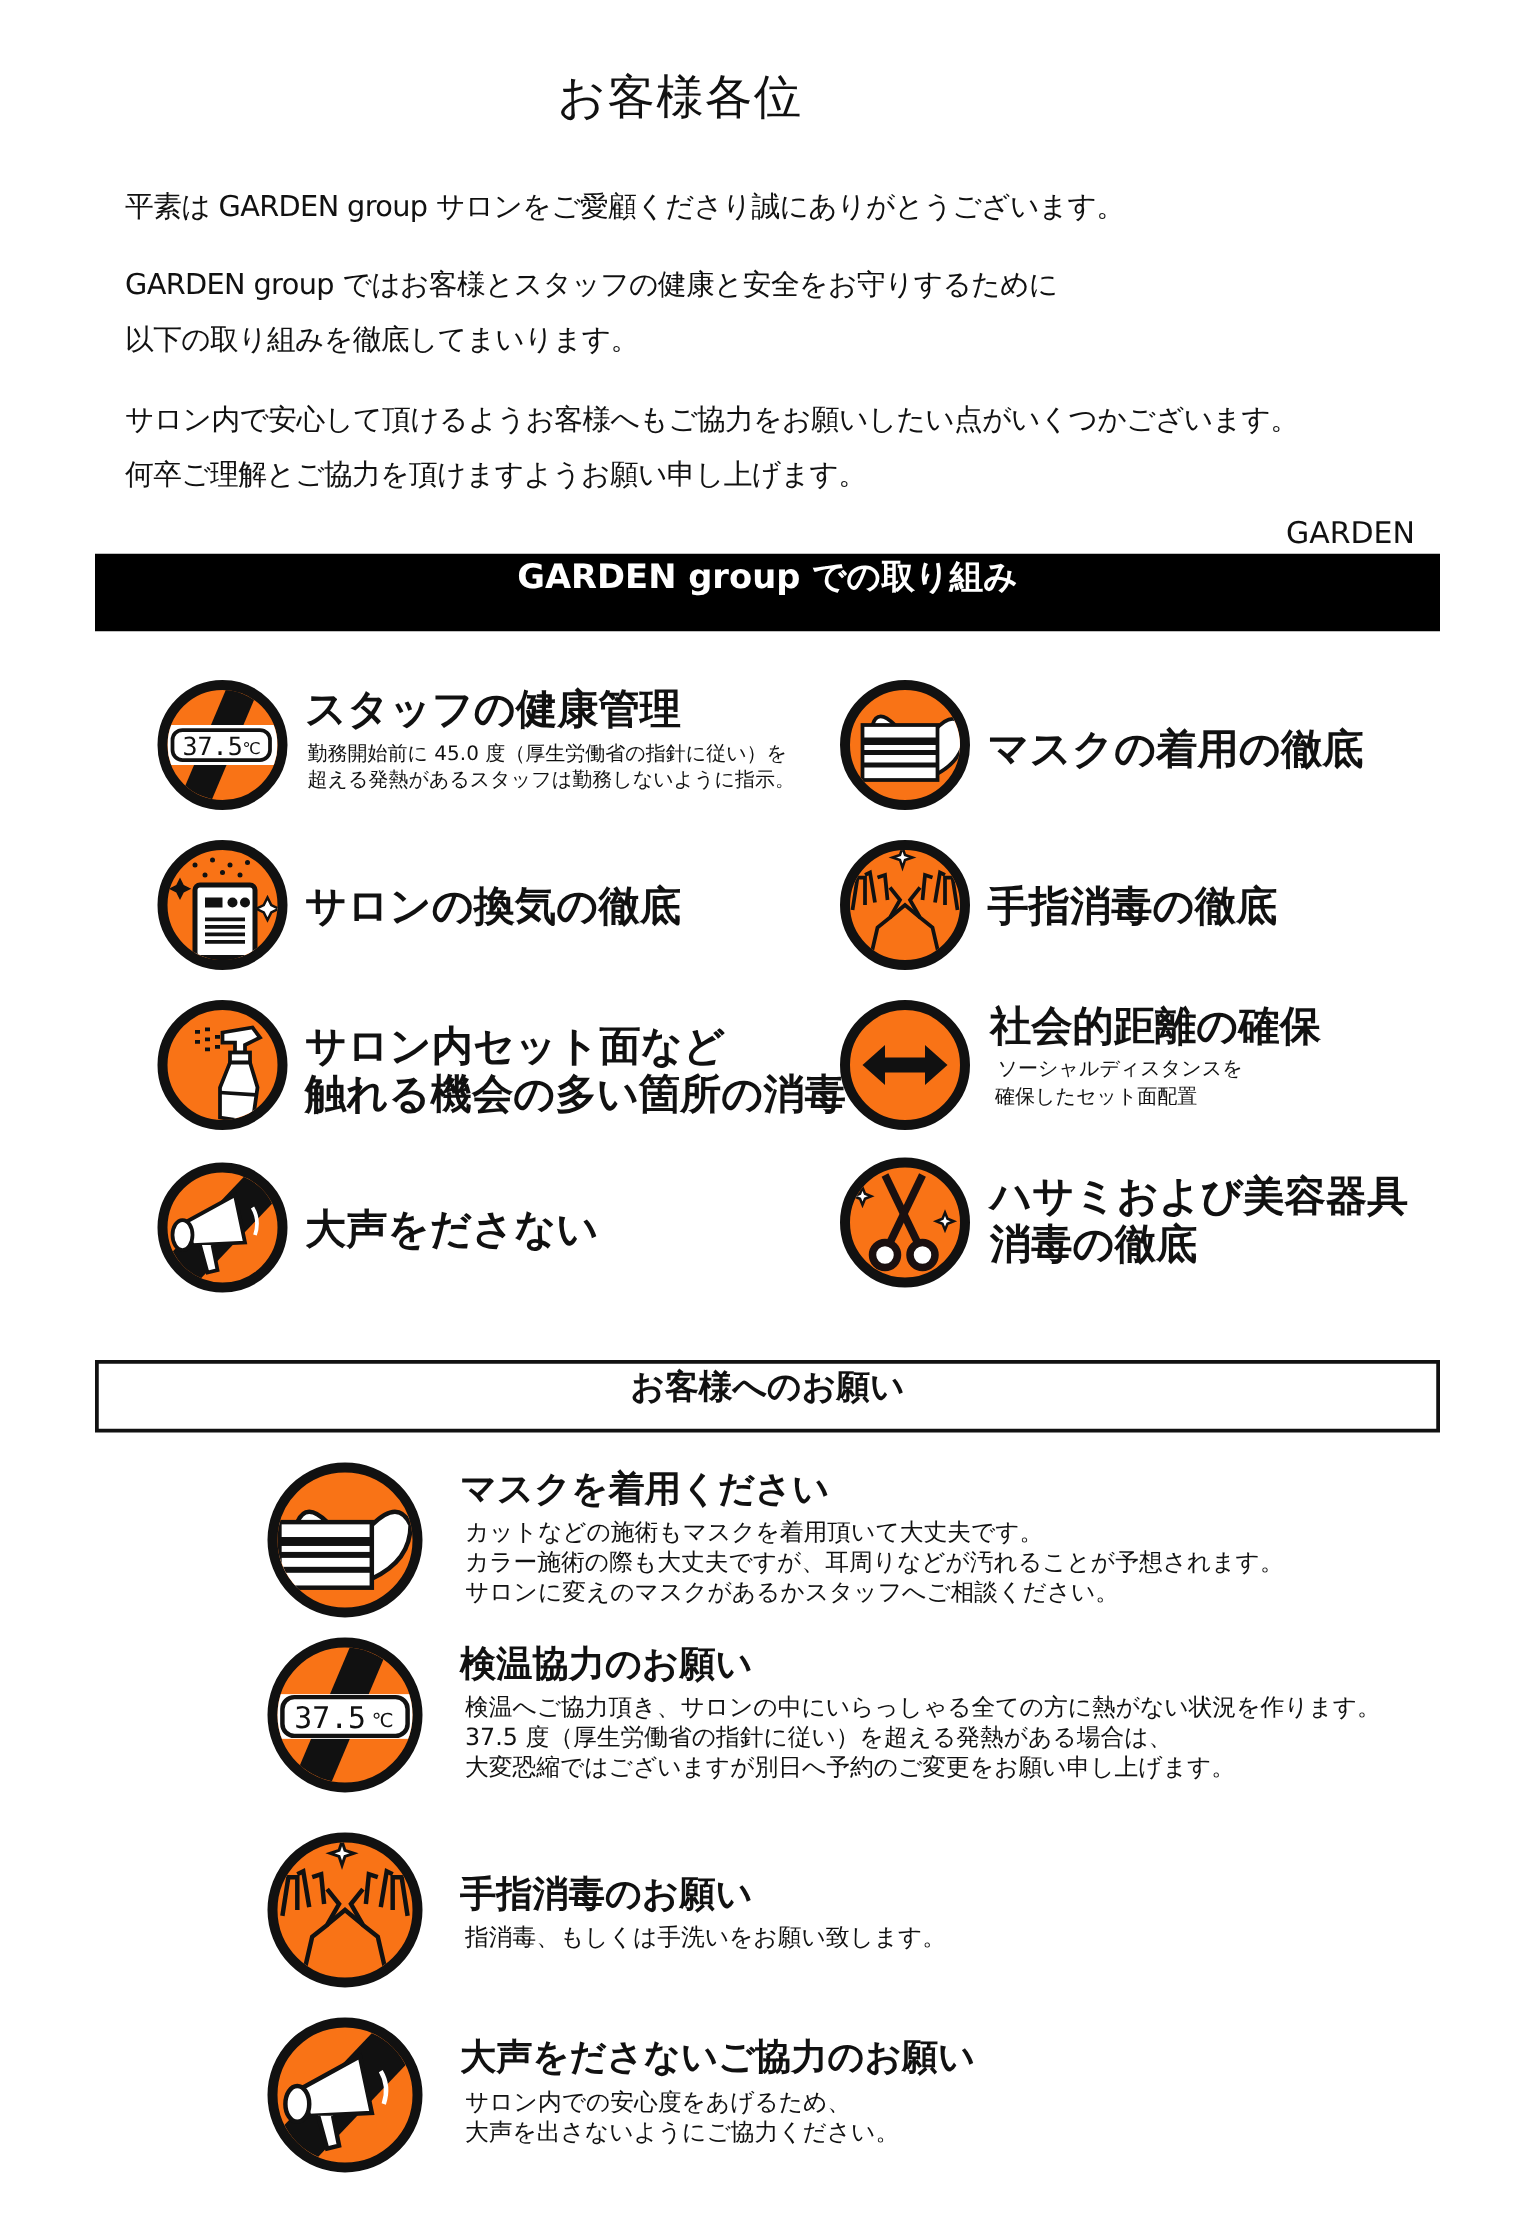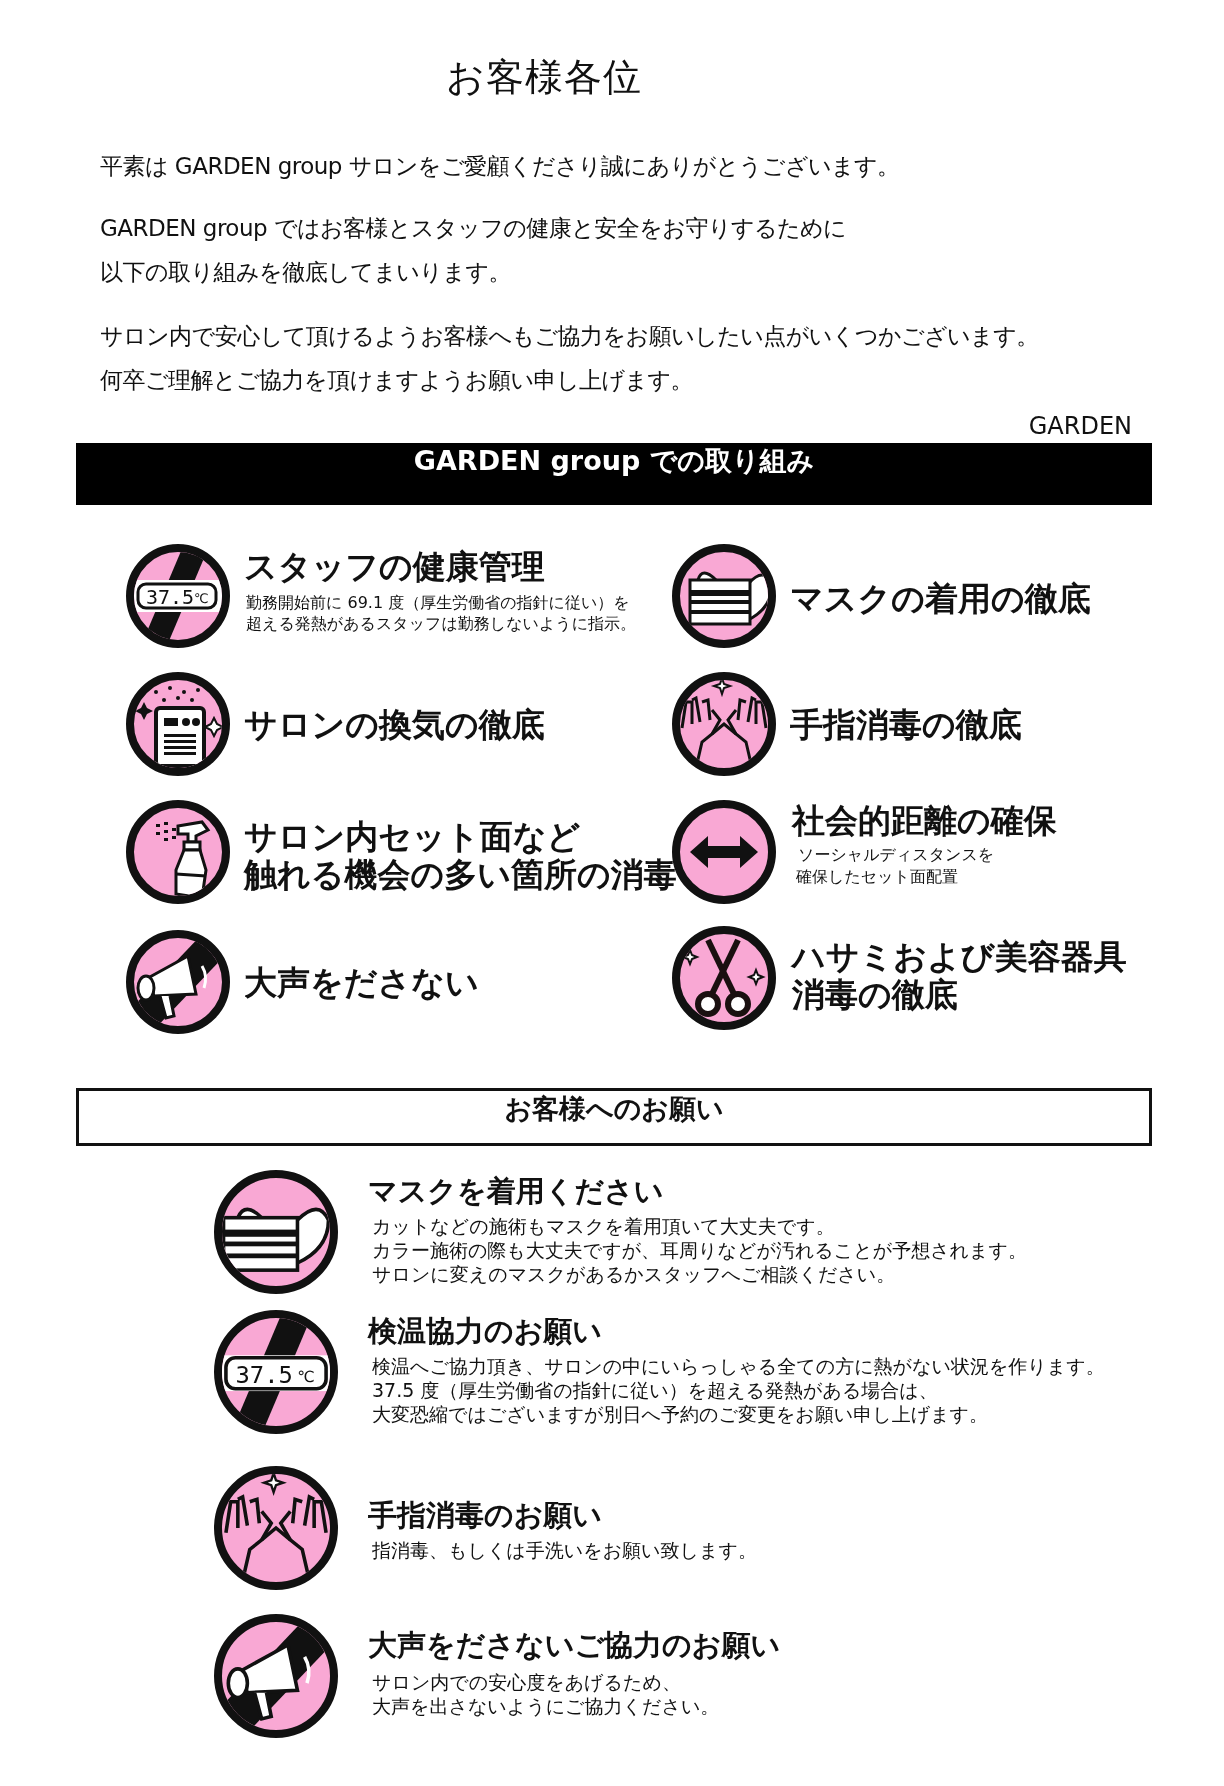--- a/index.html
+++ b/index.html
@@ -21,21 +21,21 @@
     font-size: 27px; font-weight: bold;
   }
   .banner-outline {
     position: absolute; left: 76px; top: 1088px; width: 1076px; height: 58px;
     border: 3px solid #111111; display: flex; align-items: flex-start; justify-content: center;
     font-size: 27px; font-weight: bold;
   }
 
   .icon-circle {
     position: absolute; width: 104px; height: 104px; border-radius: 50%;
-    border: 8px solid #111111; background: #f9a8d4; overflow: hidden;
+    border: 8px solid #111111; background: #f97316; overflow: hidden;
   }
   .icon-circle svg { position: absolute; left: -8px; top: -8px; width: 104px; height: 104px; }
   .icon-circle.lg { width: 124px; height: 124px; }
   .icon-circle.lg svg { width: 124px; height: 124px; }
 
   .item-title { position: absolute; font-size: 33px; font-weight: bold; line-height: 38px; white-space: nowrap; }
   .item-desc { position: absolute; font-size: 16px; line-height: 21px; white-space: nowrap; }
   .req-title { position: absolute; font-size: 29px; font-weight: bold; white-space: nowrap; }
   .req-desc { position: absolute; font-size: 19px; line-height: 24px; white-space: nowrap; }
 </style>
@@ -58,21 +58,21 @@
 <div class="icon-circle" style="left:126px;top:544px;">
   <svg viewBox="0 0 104 104">
     <polygon points="58,0 84,0 40,104 14,104" fill="#111"></polygon>
     <rect x="8" y="36" width="88" height="32" fill="#fff"></rect>
     <rect x="12" y="40" width="78" height="24" rx="8" fill="#fff" stroke="#111" stroke-width="3"></rect>
     <text x="20" y="60" font-size="20" font-family="DejaVu Sans Mono, monospace" fill="#111">37.5</text>
     <text x="68" y="59" font-size="13" font-family="DejaVu Sans, sans-serif" fill="#111">℃</text>
   </svg>
 </div>
 <div class="item-title" style="left:244px;top:548px;">スタッフの健康管理</div>
-<div class="item-desc" style="left:246px;top:592px;">勤務開始前に 69.1 度（厚生労働省の指針に従い）を</div>
+<div class="item-desc" style="left:246px;top:592px;">勤務開始前に 45.0 度（厚生労働省の指針に従い）を</div>
 <div class="item-desc" style="left:246px;top:613px;">超える発熱があるスタッフは勤務しないように指示。</div>
 
 <div class="icon-circle" style="left:672px;top:544px;">
   <svg viewBox="0 0 104 104">
     <path d="M26,36 Q30,22 44,36" fill="#fff" stroke="#111" stroke-width="3"></path>
     <path d="M76,40 Q92,22 100,40 Q100,64 76,76" fill="#fff" stroke="#111" stroke-width="3"></path>
     <rect x="18" y="36" width="60" height="44" fill="#fff" stroke="#111" stroke-width="3"></rect>
     <rect x="18" y="46" width="60" height="6" fill="#111"></rect>
     <rect x="18" y="56" width="60" height="4" fill="#111"></rect>
     <rect x="18" y="66" width="60" height="4" fill="#111"></rect>

